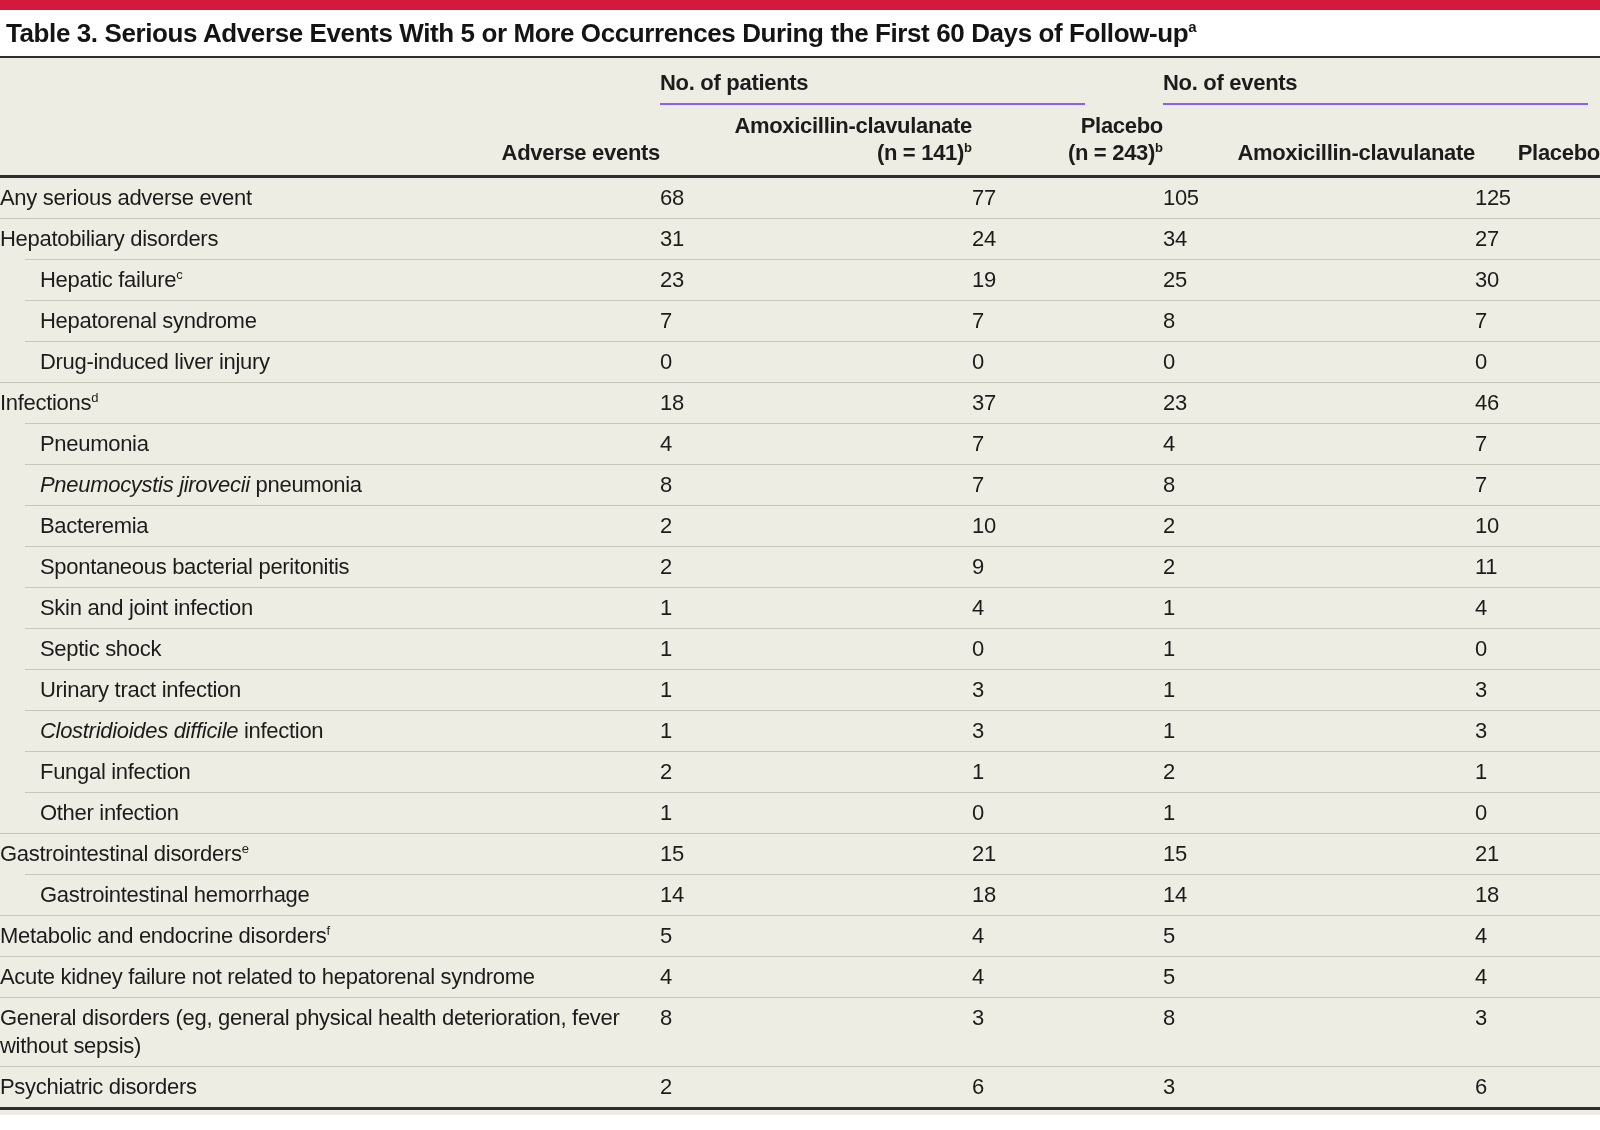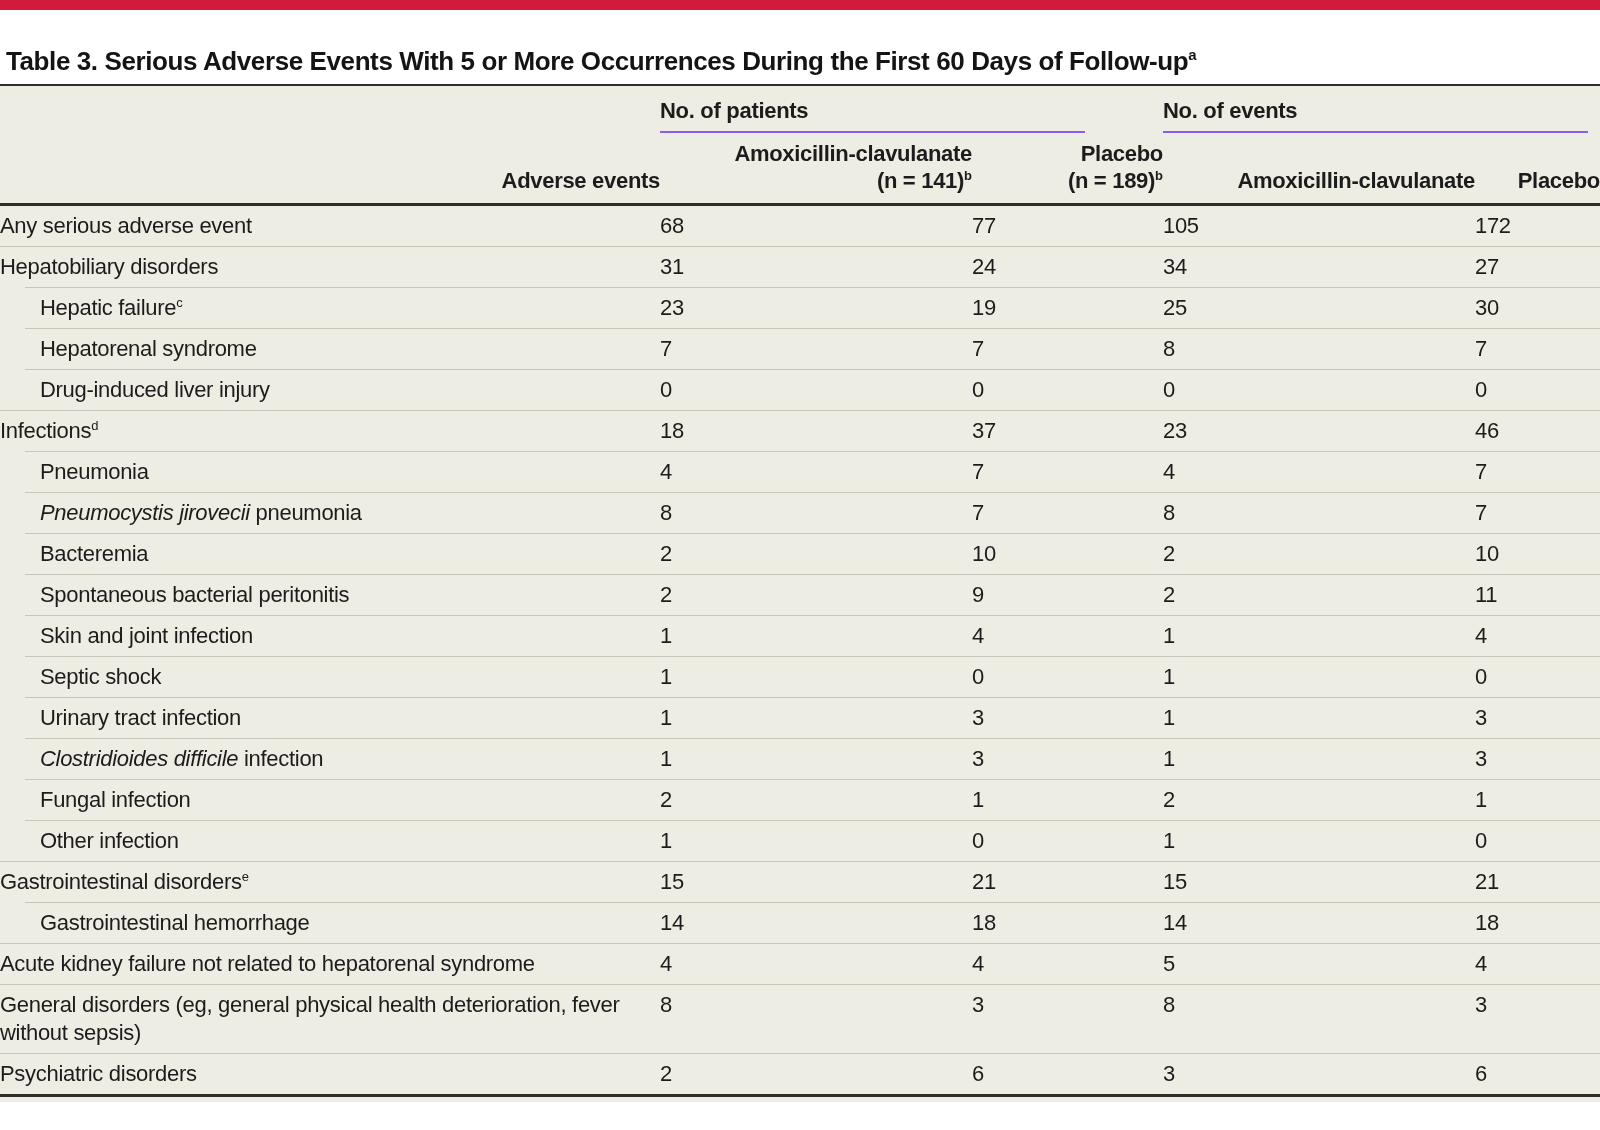--- a/index.html
+++ b/index.html
@@ -15,21 +15,20 @@
     background: #ffffff;
     overflow: hidden;
   }
   .accent-bar {
     height: 10px;
     width: 100%;
   }
   .title-block {
     padding: 9px 8px 9px 6px;
     background: #ffffff;
-    margin-top: 28px;
   }
   .title-block h1 {
     margin: 0;
     font-size: 26px;
     line-height: 28px;
     font-weight: bold;
     letter-spacing: -0.4px;
     color: #141414;
   }
   .title-block sup {
@@ -141,34 +140,34 @@
           <th colspan="2">
             <div class="spanner patients">No. of patients</div>
           </th>
           <th colspan="2">
             <div class="spanner events">No. of events</div>
           </th>
         </tr>
         <tr class="col-row">
           <th class="lbl">Adverse events</th>
           <th><span>Amoxicillin-clavulanate</span><br><span>(n = 141)</span><sup>b</sup></th>
-          <th><span>Placebo</span><br><span>(n = 189)</span><sup>b</sup></th>
+          <th><span>Placebo</span><br><span>(n = 243)</span><sup>b</sup></th>
           <th><span>Amoxicillin-clavulanate</span></th>
           <th><span>Placebo</span></th>
         </tr>
       </thead>
       <tbody id="table-body">
           <tr class="top">
             <td class="lbl">
               <div class="lbl-inner">Any serious adverse event</div>
             </td>
             <td class="num">68</td>
             <td class="num">77</td>
             <td class="num">105</td>
-            <td class="num">172</td>
+            <td class="num">125</td>
           </tr>
           <tr class="top">
             <td class="lbl">
               <div class="lbl-inner">Hepatobiliary disorders</div>
             </td>
             <td class="num">31</td>
             <td class="num">24</td>
             <td class="num">34</td>
             <td class="num">27</td>
           </tr>
@@ -311,20 +310,29 @@
             <td class="lbl">
               <div class="lbl-inner">Gastrointestinal hemorrhage</div>
             </td>
             <td class="num">14</td>
             <td class="num">18</td>
             <td class="num">14</td>
             <td class="num">18</td>
           </tr>
           <tr class="top">
             <td class="lbl">
+              <div class="lbl-inner">Metabolic and endocrine disorders<sup>f</sup></div>
+            </td>
+            <td class="num">5</td>
+            <td class="num">4</td>
+            <td class="num">5</td>
+            <td class="num">4</td>
+          </tr>
+          <tr class="top">
+            <td class="lbl">
               <div class="lbl-inner">Acute kidney failure not related to hepatorenal syndrome</div>
             </td>
             <td class="num">4</td>
             <td class="num">4</td>
             <td class="num">5</td>
             <td class="num">4</td>
           </tr>
           <tr class="top">
             <td class="lbl">
               <div class="lbl-inner">General disorders (eg, general physical health deterioration, fever without sepsis)</div>

